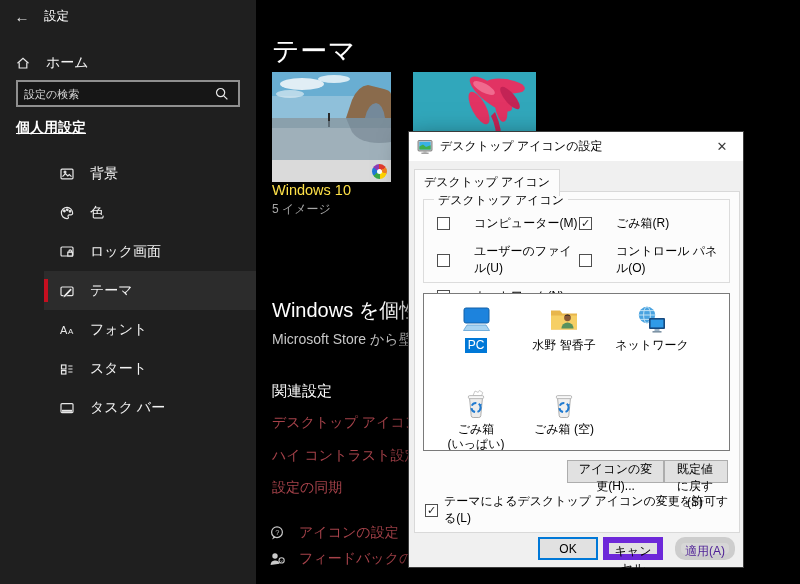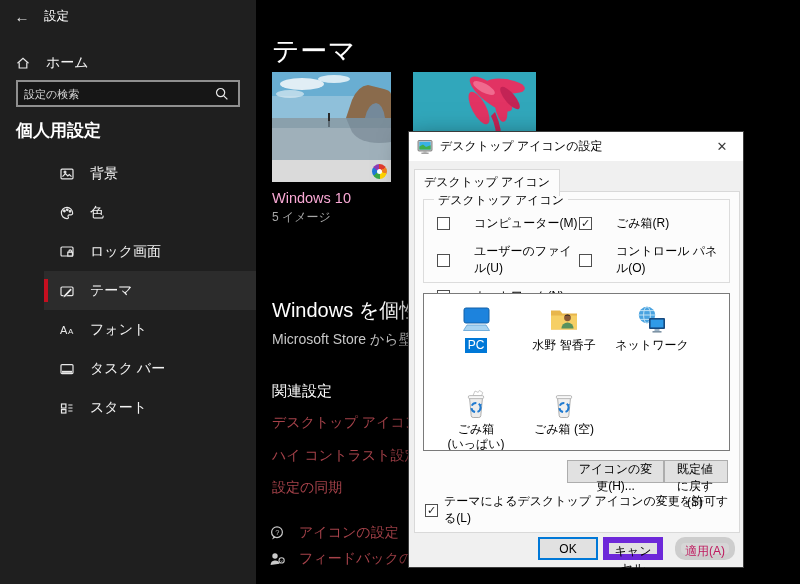--- a/index.html
+++ b/index.html
@@ -14,41 +14,41 @@
   .app-title { font-size:12.5px; color:#fff; }
   .home-row { position:absolute; top:46px; left:0; width:100%; height:34px; display:flex; align-items:center; }
   .nav-ico { width:16px; height:16px; margin-left:15px; flex:0 0 16px; }
   .nav-label { margin-left:15px; font-size:14px; color:#f2f2f2; white-space:nowrap; }
   .searchbox { position:absolute; top:80px; left:16px; width:224px; height:27px;
                background:#161616; border:2px solid #8f8f8f; display:flex; align-items:center; }
   .searchbox input { flex:1; background:transparent; border:none; outline:none; color:#e8e8e8;
                      font-size:11px; padding:0 6px; font-family:inherit; }
   .searchbox input::placeholder { color:#dcdcdc; opacity:1; }
   .search-ico { width:16px; height:16px; margin-right:8px; }
-  .section-label { position:absolute; top:119px; left:16px; font-size:17px; font-weight:bold; color:#fff; }
+  .section-label { position:absolute; top:119px; left:16px; font-size:14px; font-weight:bold; color:#fff;text-decoration:underline; }
   .nav { position:absolute; top:154px; left:0; width:100%;padding-left:44px; }
   .nav-item { position:relative; height:39px; display:flex; align-items:center; cursor:default; }
   .nav-item.selected { background:rgba(255,255,255,0.06); }
   .nav-item.selected::before { content:""; position:absolute; left:0; top:8px; width:4px; height:23px; background:#c50f1f; }
   svg.lineic { stroke:#e8e8e8; fill:none; stroke-width:1.2; }
 
   
   .content { position:absolute; left:256px; top:0; right:0; bottom:0; background:#000; color:#fff; }
   .page-title { position:absolute; left:16px; top:33px; font-size:27px; font-weight:400; letter-spacing:.5px; }
   .cards { position:absolute; left:16px; top:72px; display:flex; gap:22px; }
   .card { display:flex; flex-direction:column; }
   .thumb { width:119px; height:110px; background:#dadada; position:relative; overflow:hidden; }
   .thumb.flower { width:123px; }
   .thumb svg { display:block; }
   .strip { position:absolute; left:0; bottom:0; width:100%; height:22px; background:#dadada;
            display:flex; align-items:center; justify-content:flex-end; }
   .wheel { width:15px; height:15px; border-radius:50%; margin-right:4px; position:relative;
            background:conic-gradient(#e23b2e 0 15%,#f58220 15% 30%,#ffd400 30% 48%,#3aa946 48% 66%,#2277d4 66% 84%,#8d3bb5 84% 100%); }
   .wheel::after { content:""; position:absolute; left:5px; top:5px; width:5px; height:5px; border-radius:50%; background:#fff; }
-  .card-name { margin-top:8px; font-size:14.5px; color:#f9a8d4; }
+  .card-name { margin-top:0; font-size:14.5px; color:#fde047; }
   .card-meta { margin-top:3px; font-size:12px; color:#a6a6a6; }
   .h2 { position:absolute; left:16px; top:297px; font-size:20px; font-weight:400; }
   .subtext { position:absolute; left:16px; top:331px; font-size:14px; color:#c8c8c8; }
   .h3 { position:absolute; left:16px; top:382px; font-size:15px; font-weight:400; }
   .rlink { position:absolute; left:16px; font-size:14px; color:#a6424a; cursor:default; }
   .footer-link { position:absolute; left:13px; display:flex; align-items:center; gap:13px;
                  font-size:14px; color:#a6424a; cursor:default; }
   .f-ico { width:17px; height:17px; }
 
   
@@ -81,21 +81,21 @@
   .btnrow { position:absolute; right:11px; top:268px; display:flex; gap:0; }
   .btn { height:23px; background:#e1e1e1; border:1px solid #adadad; font-size:12px; font-family:inherit;
          padding:0 10px; cursor:default; }
   .btn.change { width:97px; } .btn.restore { width:64px;padding-left:8px; }
   .allow { position:absolute; left:10px; top:301px; display:flex; align-items:center; gap:6px; }
   .dlg-buttons { position:absolute; right:8px; bottom:7px; display:flex; align-items:center; }
   .dbtn { width:60px; height:23px; background:#e1e1e1; border:6px solid #6d28d9; font-size:12px;
           font-family:inherit; cursor:default; }
   .dbtn.ok { border:1px solid #0078d7; box-shadow:inset 0 0 0 1px #0078d7; margin-right:5px; }
   .dbtn.cancel { margin-right:12px; }
-  .dbtn.apply { background:#d6d6d6; border-color:#cdcdcd; color:#be185d;border-radius:10px; }
+  .dbtn.apply { background:#d6d6d6; border-color:#cdcdcd; color:#4c1d95;border-radius:10px; }
 </style>
 </head>
 <body>
 
 <div class="app">
 
   <aside class="sidebar">
     <div class="titlebar">
       <span class="back">←</span>
       <span class="app-title">設定</span>
@@ -154,32 +154,32 @@
       </div>
       <div class="nav-item">
         <svg class="nav-ico" viewBox="0 0 16 16">
           <text x="1" y="12" font-size="11" fill="#e8e8e8" font-family="Liberation Sans, sans-serif">A</text>
           <text x="9" y="12" font-size="8" fill="#e8e8e8" font-family="Liberation Sans, sans-serif">A</text>
         </svg>
         <span class="nav-label">フォント</span>
       </div>
       <div class="nav-item">
         <svg class="nav-ico lineic" viewBox="0 0 16 16">
-          <rect x="2" y="3.6" width="12" height="9" rx="1"></rect>
-            <path d="M3 10.8 h10" stroke-width="2"></path>
-        </svg>
-        <span class="nav-label">タスク バー</span>
-      </div>
-      <div class="nav-item">
-        <svg class="nav-ico lineic" viewBox="0 0 16 16">
           <rect x="2.5" y="4" width="4.4" height="4"></rect>
             <rect x="2.5" y="9.6" width="4.4" height="3.4"></rect>
           <path d="M9.3 5 h4.2 M9.3 8 h4.2 M9.3 11 h4.2"></path>
         </svg>
         <span class="nav-label">スタート</span>
+      </div>
+      <div class="nav-item">
+        <svg class="nav-ico lineic" viewBox="0 0 16 16">
+          <rect x="2" y="3.6" width="12" height="9" rx="1"></rect>
+            <path d="M3 10.8 h10" stroke-width="2"></path>
+        </svg>
+        <span class="nav-label">タスク バー</span>
       </div>
     </nav>
   </aside>
 
   <main class="content">
     <h1 class="page-title">テーマ</h1>
 
     <div class="cards">
       <div class="card">
         <div class="thumb">

